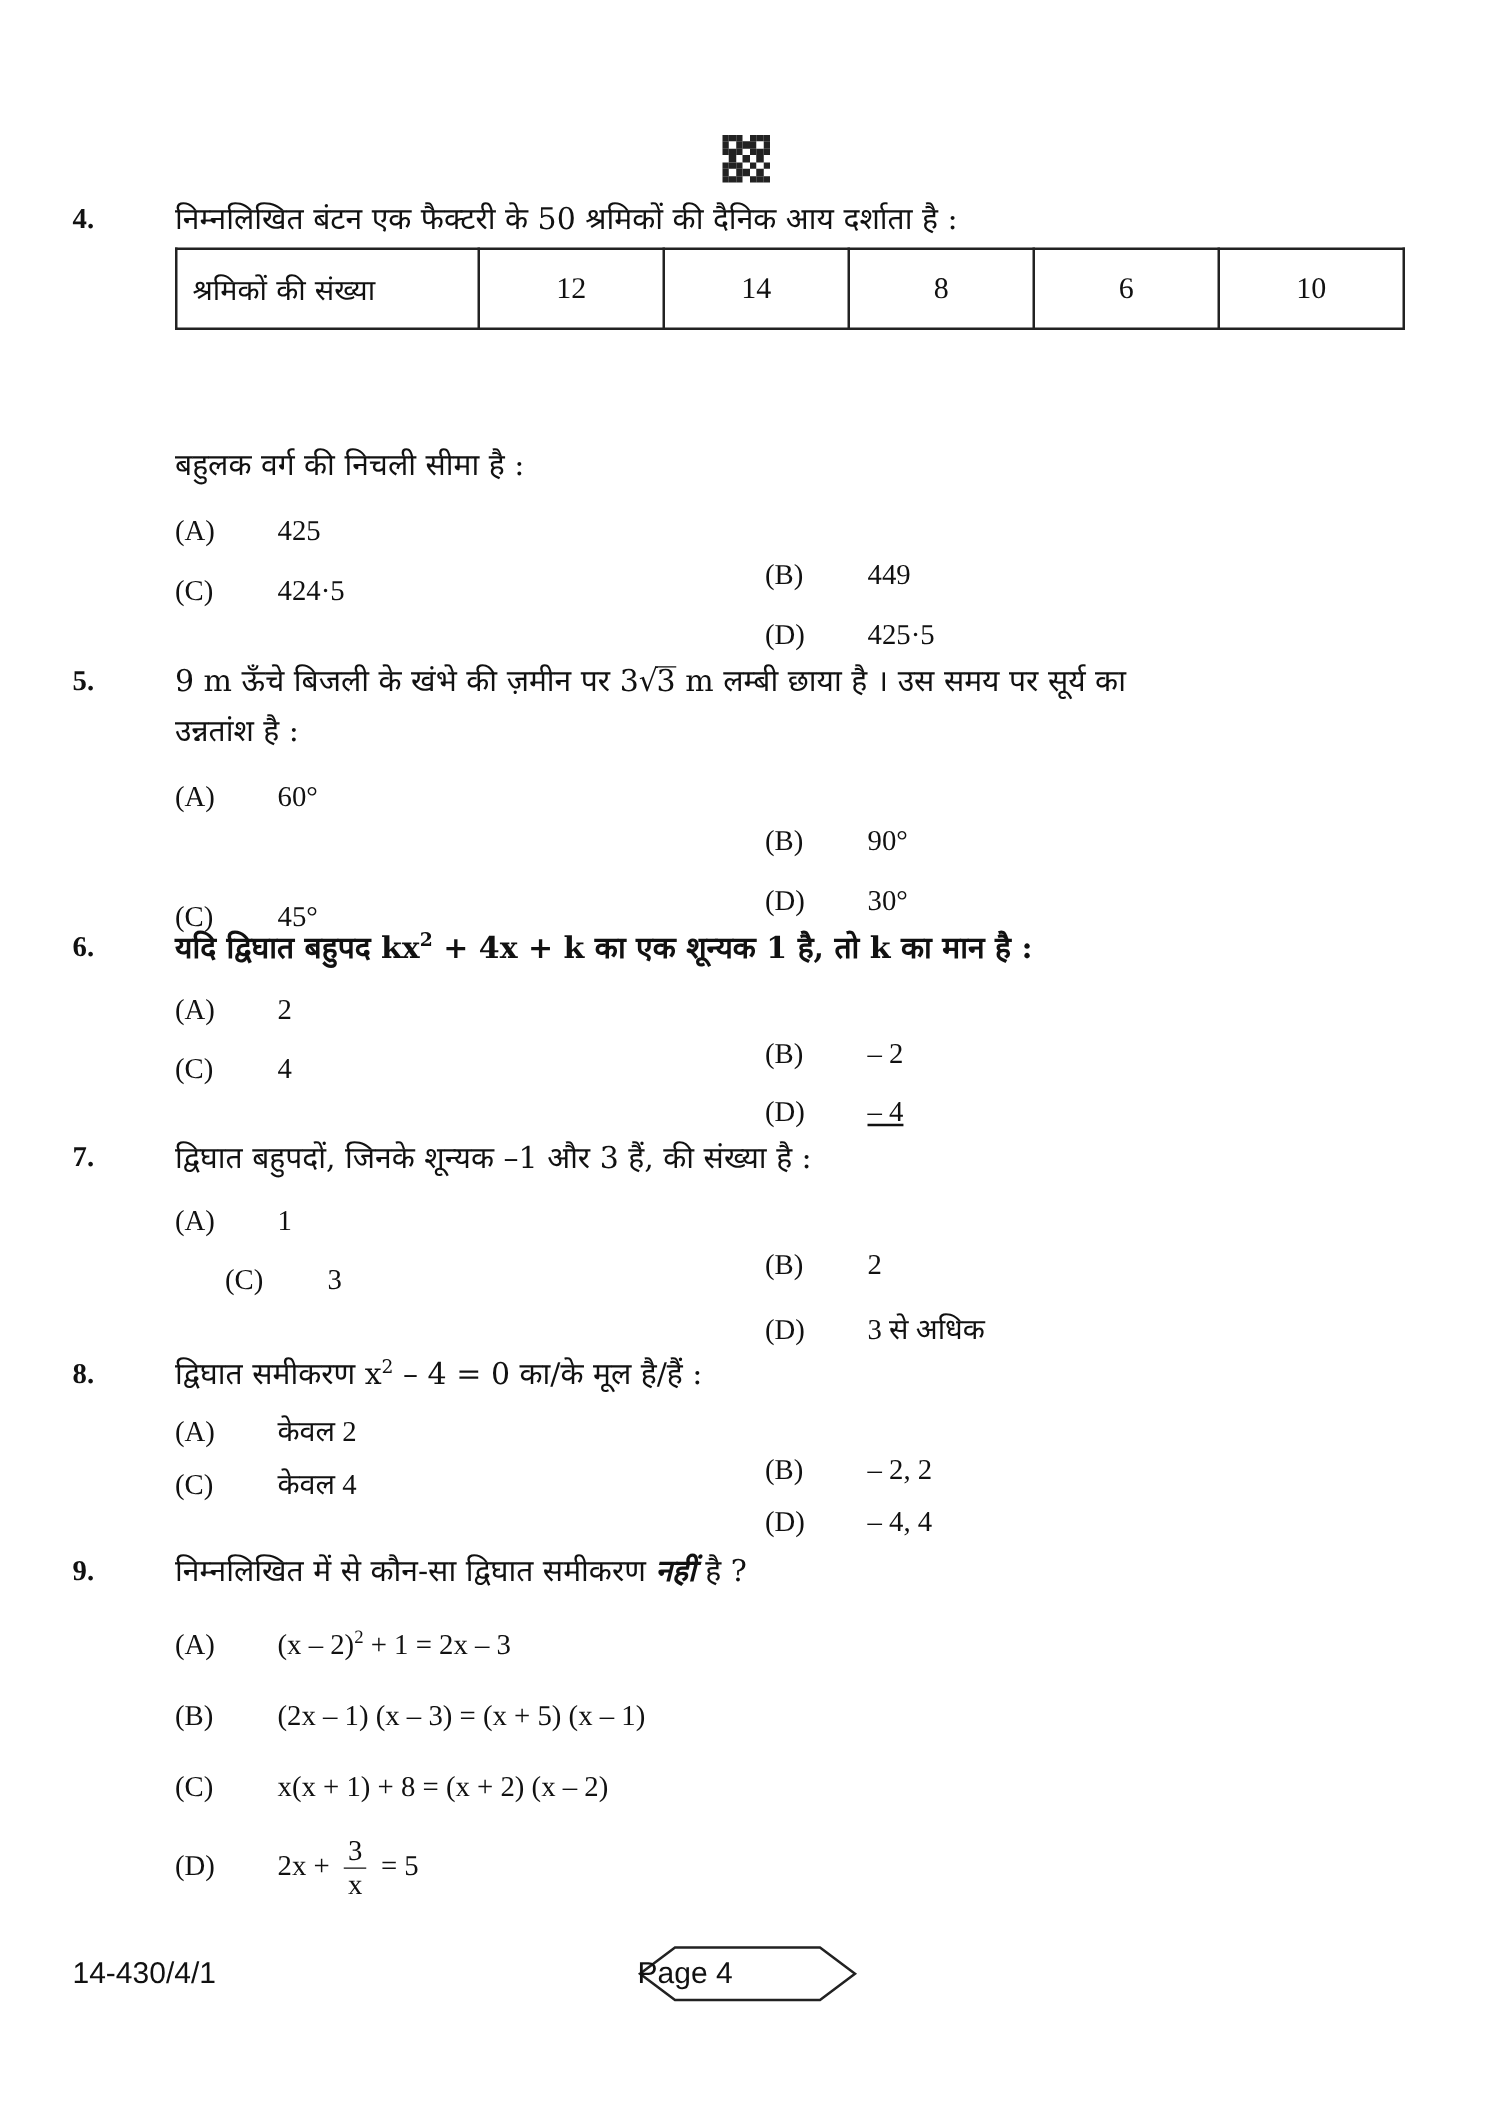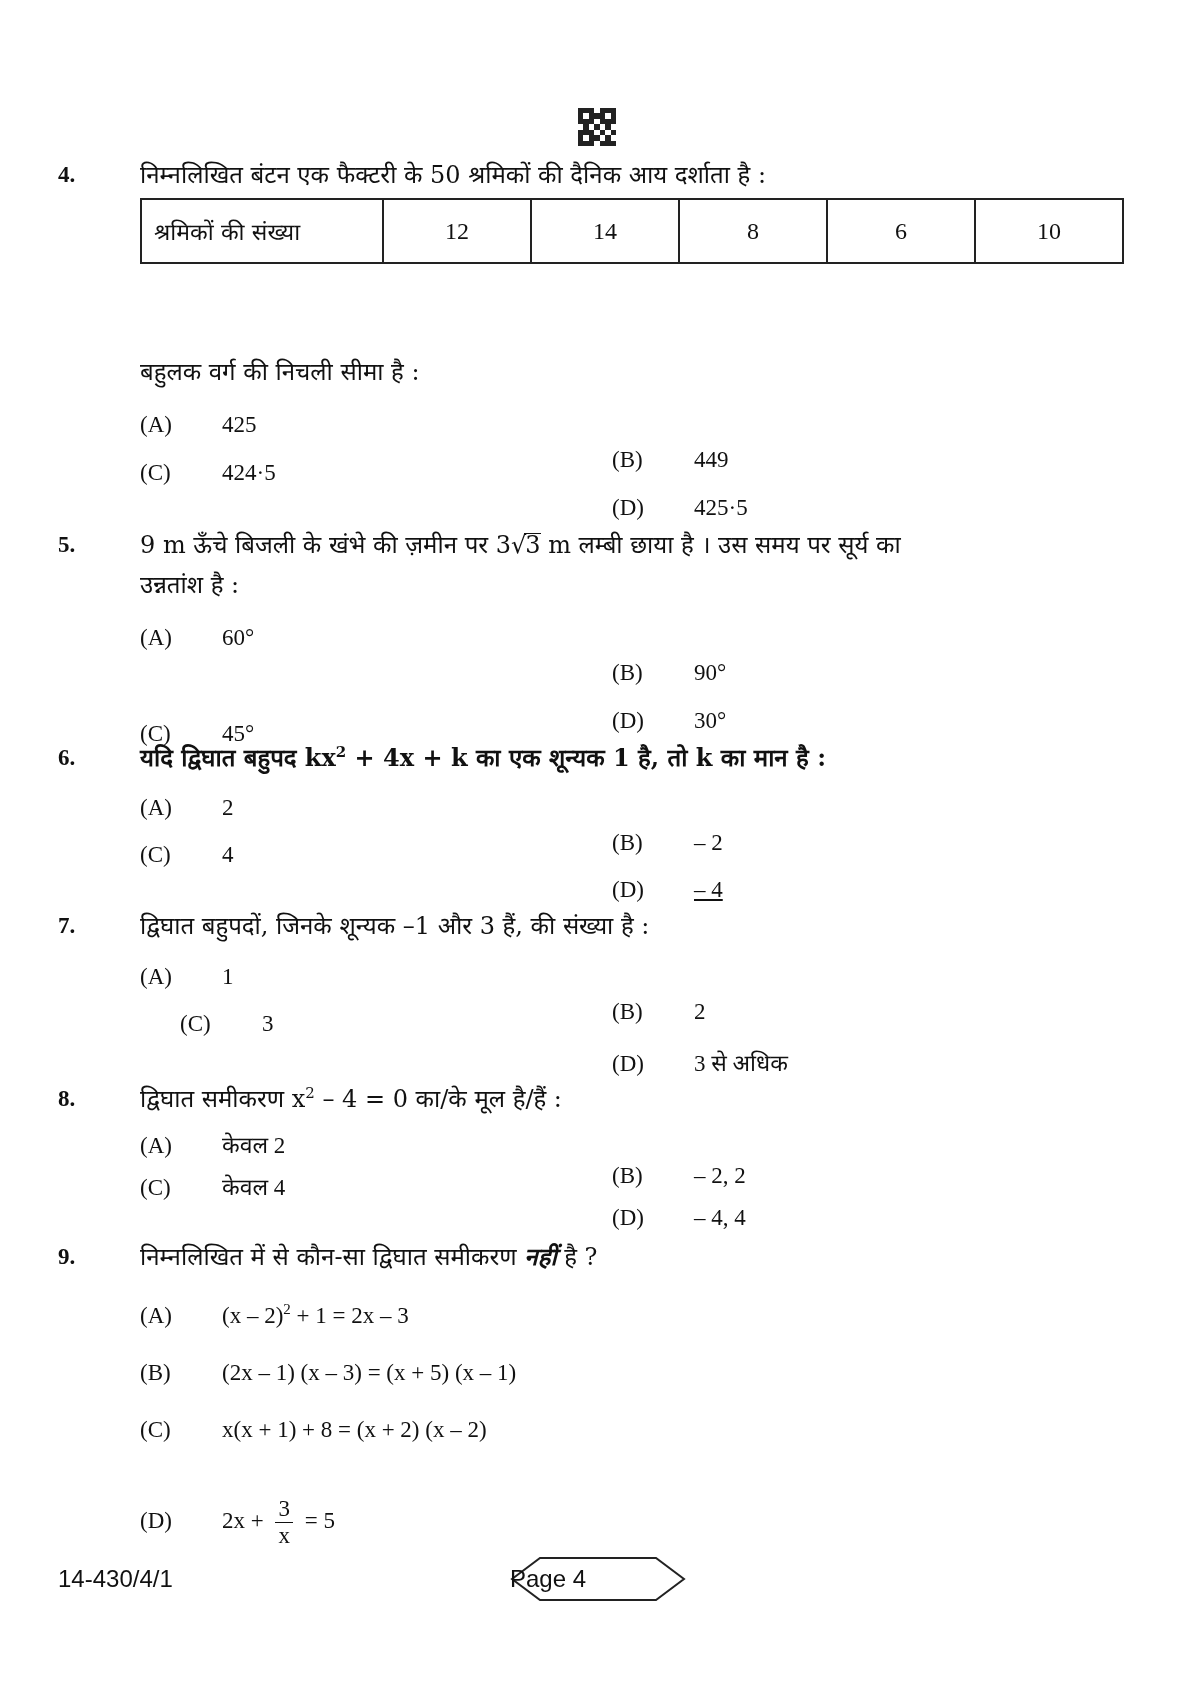--- a/index.html
+++ b/index.html
@@ -182,21 +182,21 @@
   <div class="q">
     <div class="qnum" style="top:1244px;">9.</div>
     <div class="qtext" style="top:1237px;">
       <span>निम्नलिखित में से कौन-सा द्विघात समीकरण </span><span class="emph">नहीं</span><span> है ?</span>
     </div>
     <div class="opt optA" style="top:1303px;">
       <span class="lbl">(A)</span><span>(x – 2)</span><sup>2</sup><span> + 1 = 2x – 3</span>
     </div>
     <div class="opt optA" style="top:1360px;"><span class="lbl">(B)</span><span>(2x – 1) (x – 3) = (x + 5) (x – 1)</span></div>
     <div class="opt optA" style="top:1417px;"><span class="lbl">(C)</span><span>x(x + 1) + 8 =  (x + 2) (x – 2)</span></div>
-    <div class="opt optA" style="top:1468px;margin-top:28px;">
+    <div class="opt optA" style="top:1468px;">
       <span class="lbl">(D)</span><span>2x + </span><span class="frac"><span class="num">3</span><span class="den">x</span></span><span> = 5</span>
     </div>
   </div>
 
   <div class="footer-code">14-430/4/1</div>
   <div class="page-badge">
     <svg width="176" height="46" viewBox="0 0 176 46">
       <polygon points="2,23 30,2 146,2 174,23 146,44 30,44" fill="none" stroke="#222" stroke-width="2"></polygon>
     </svg>
     <span>Page 4</span>

